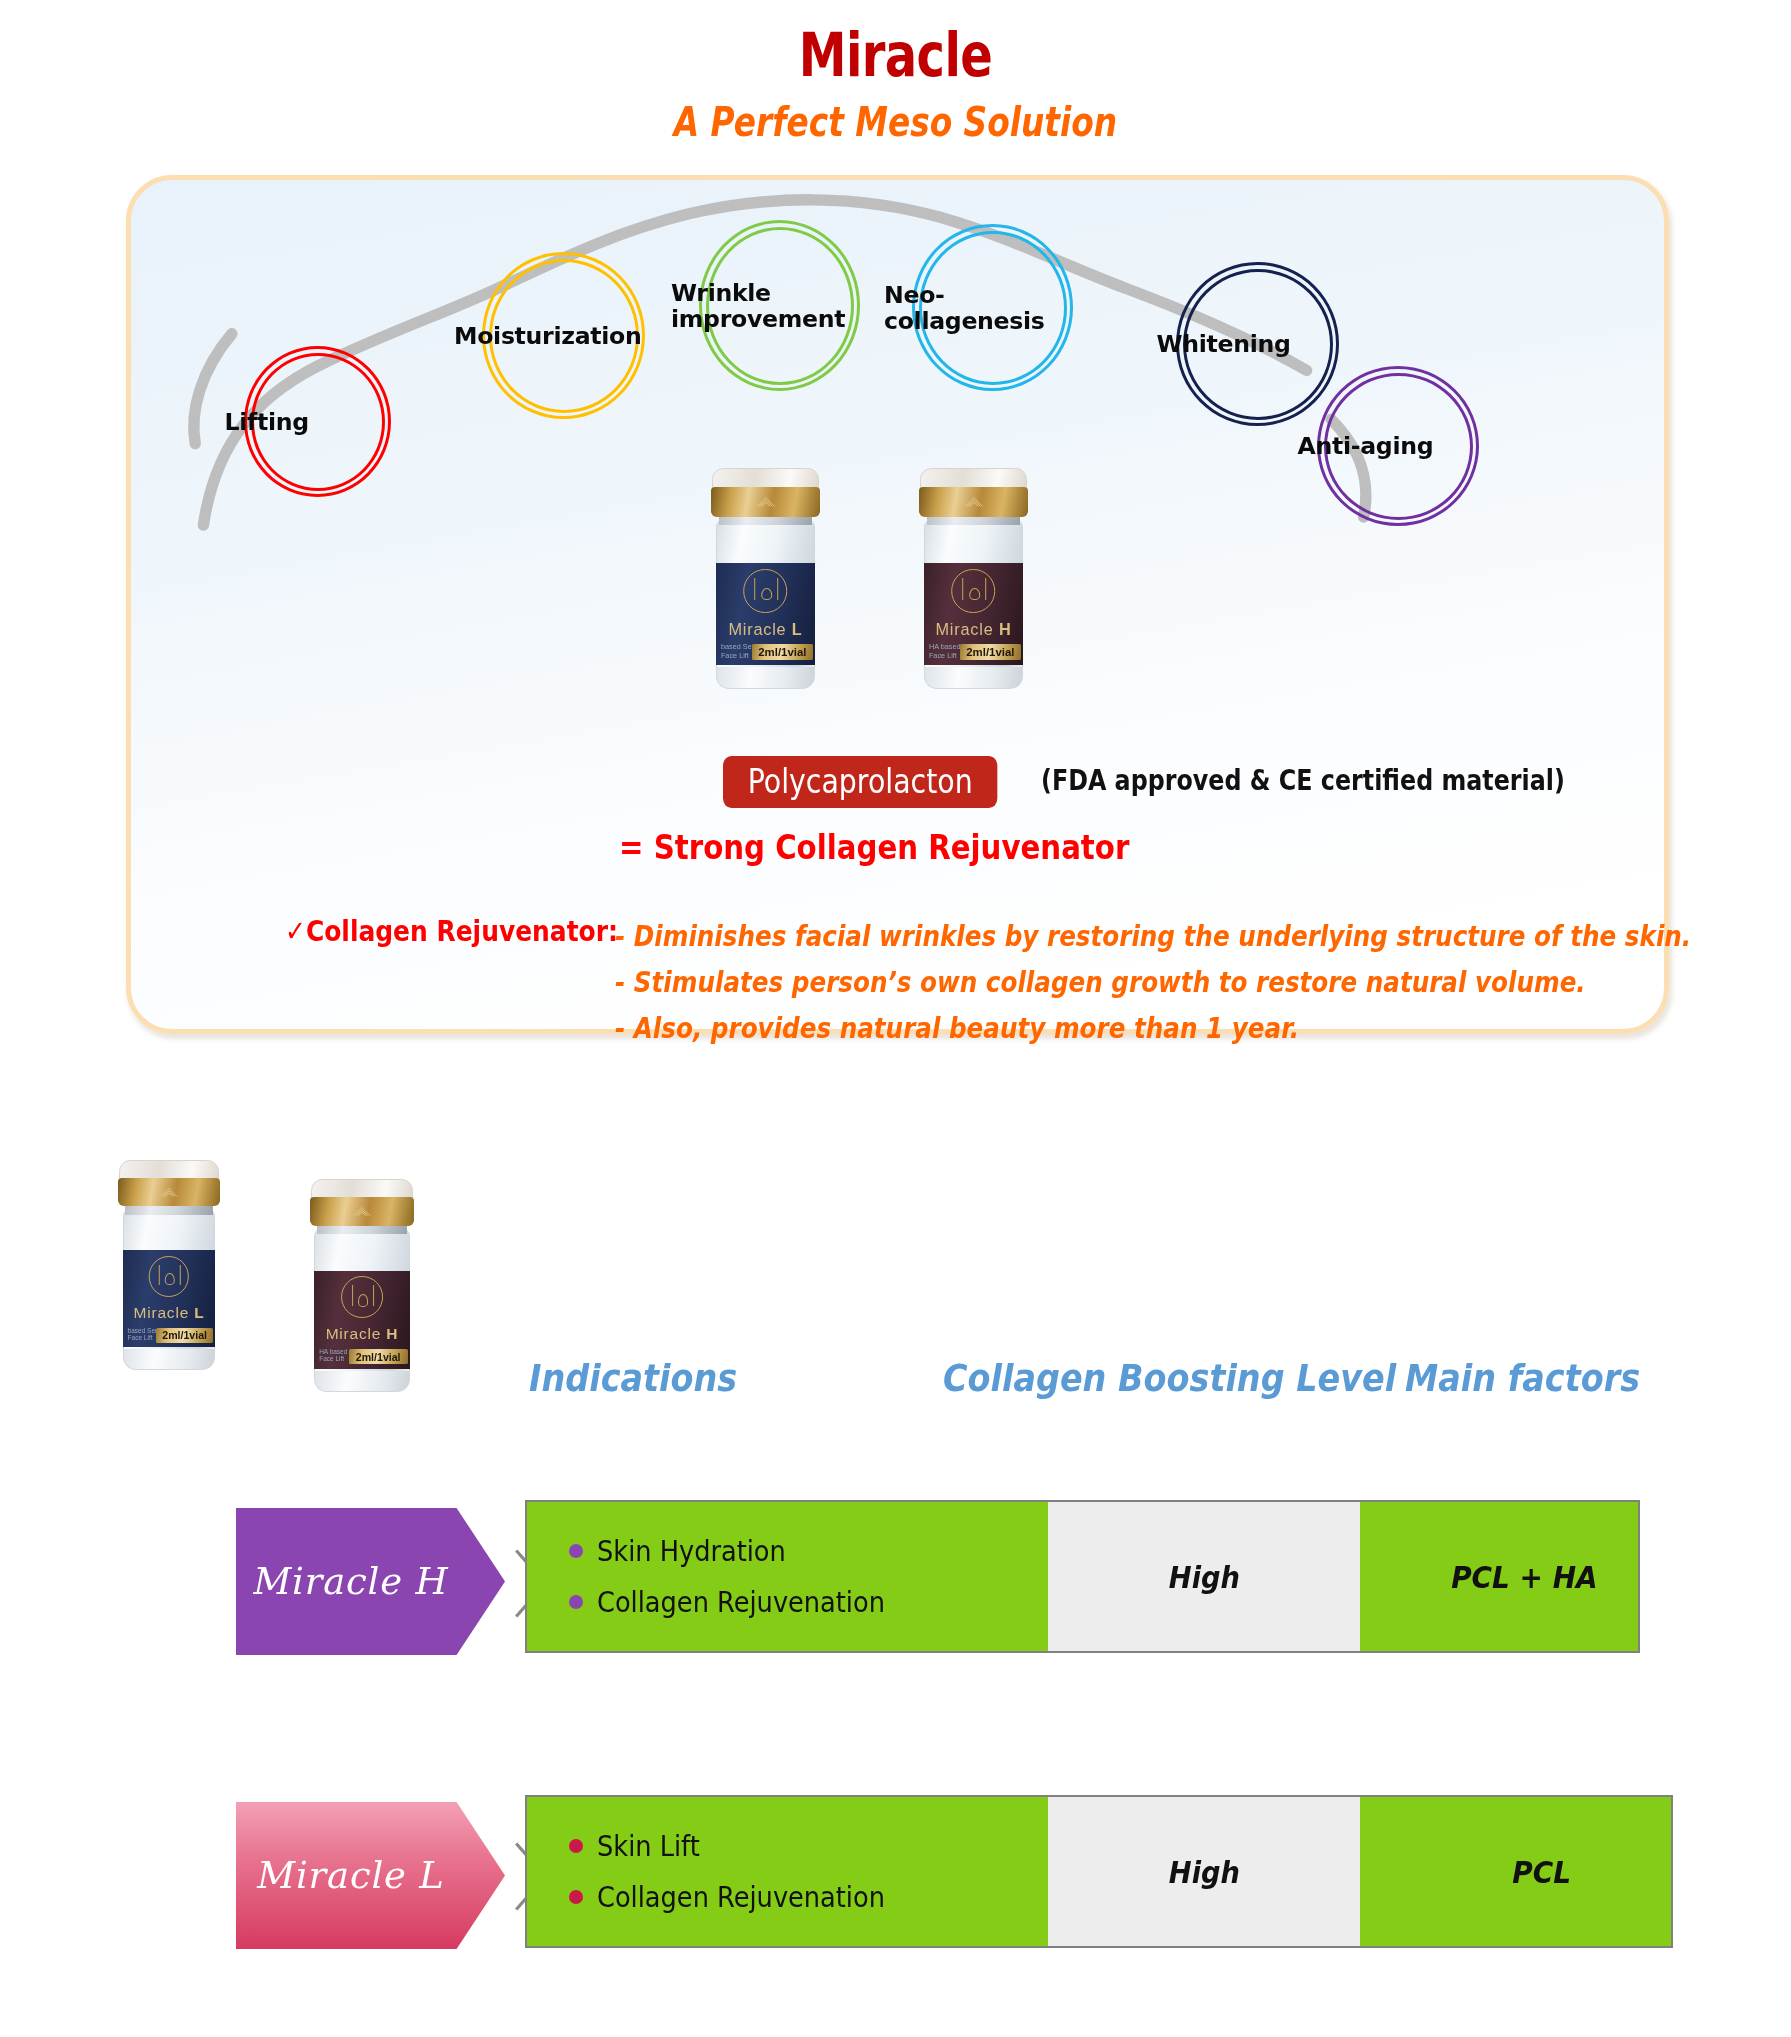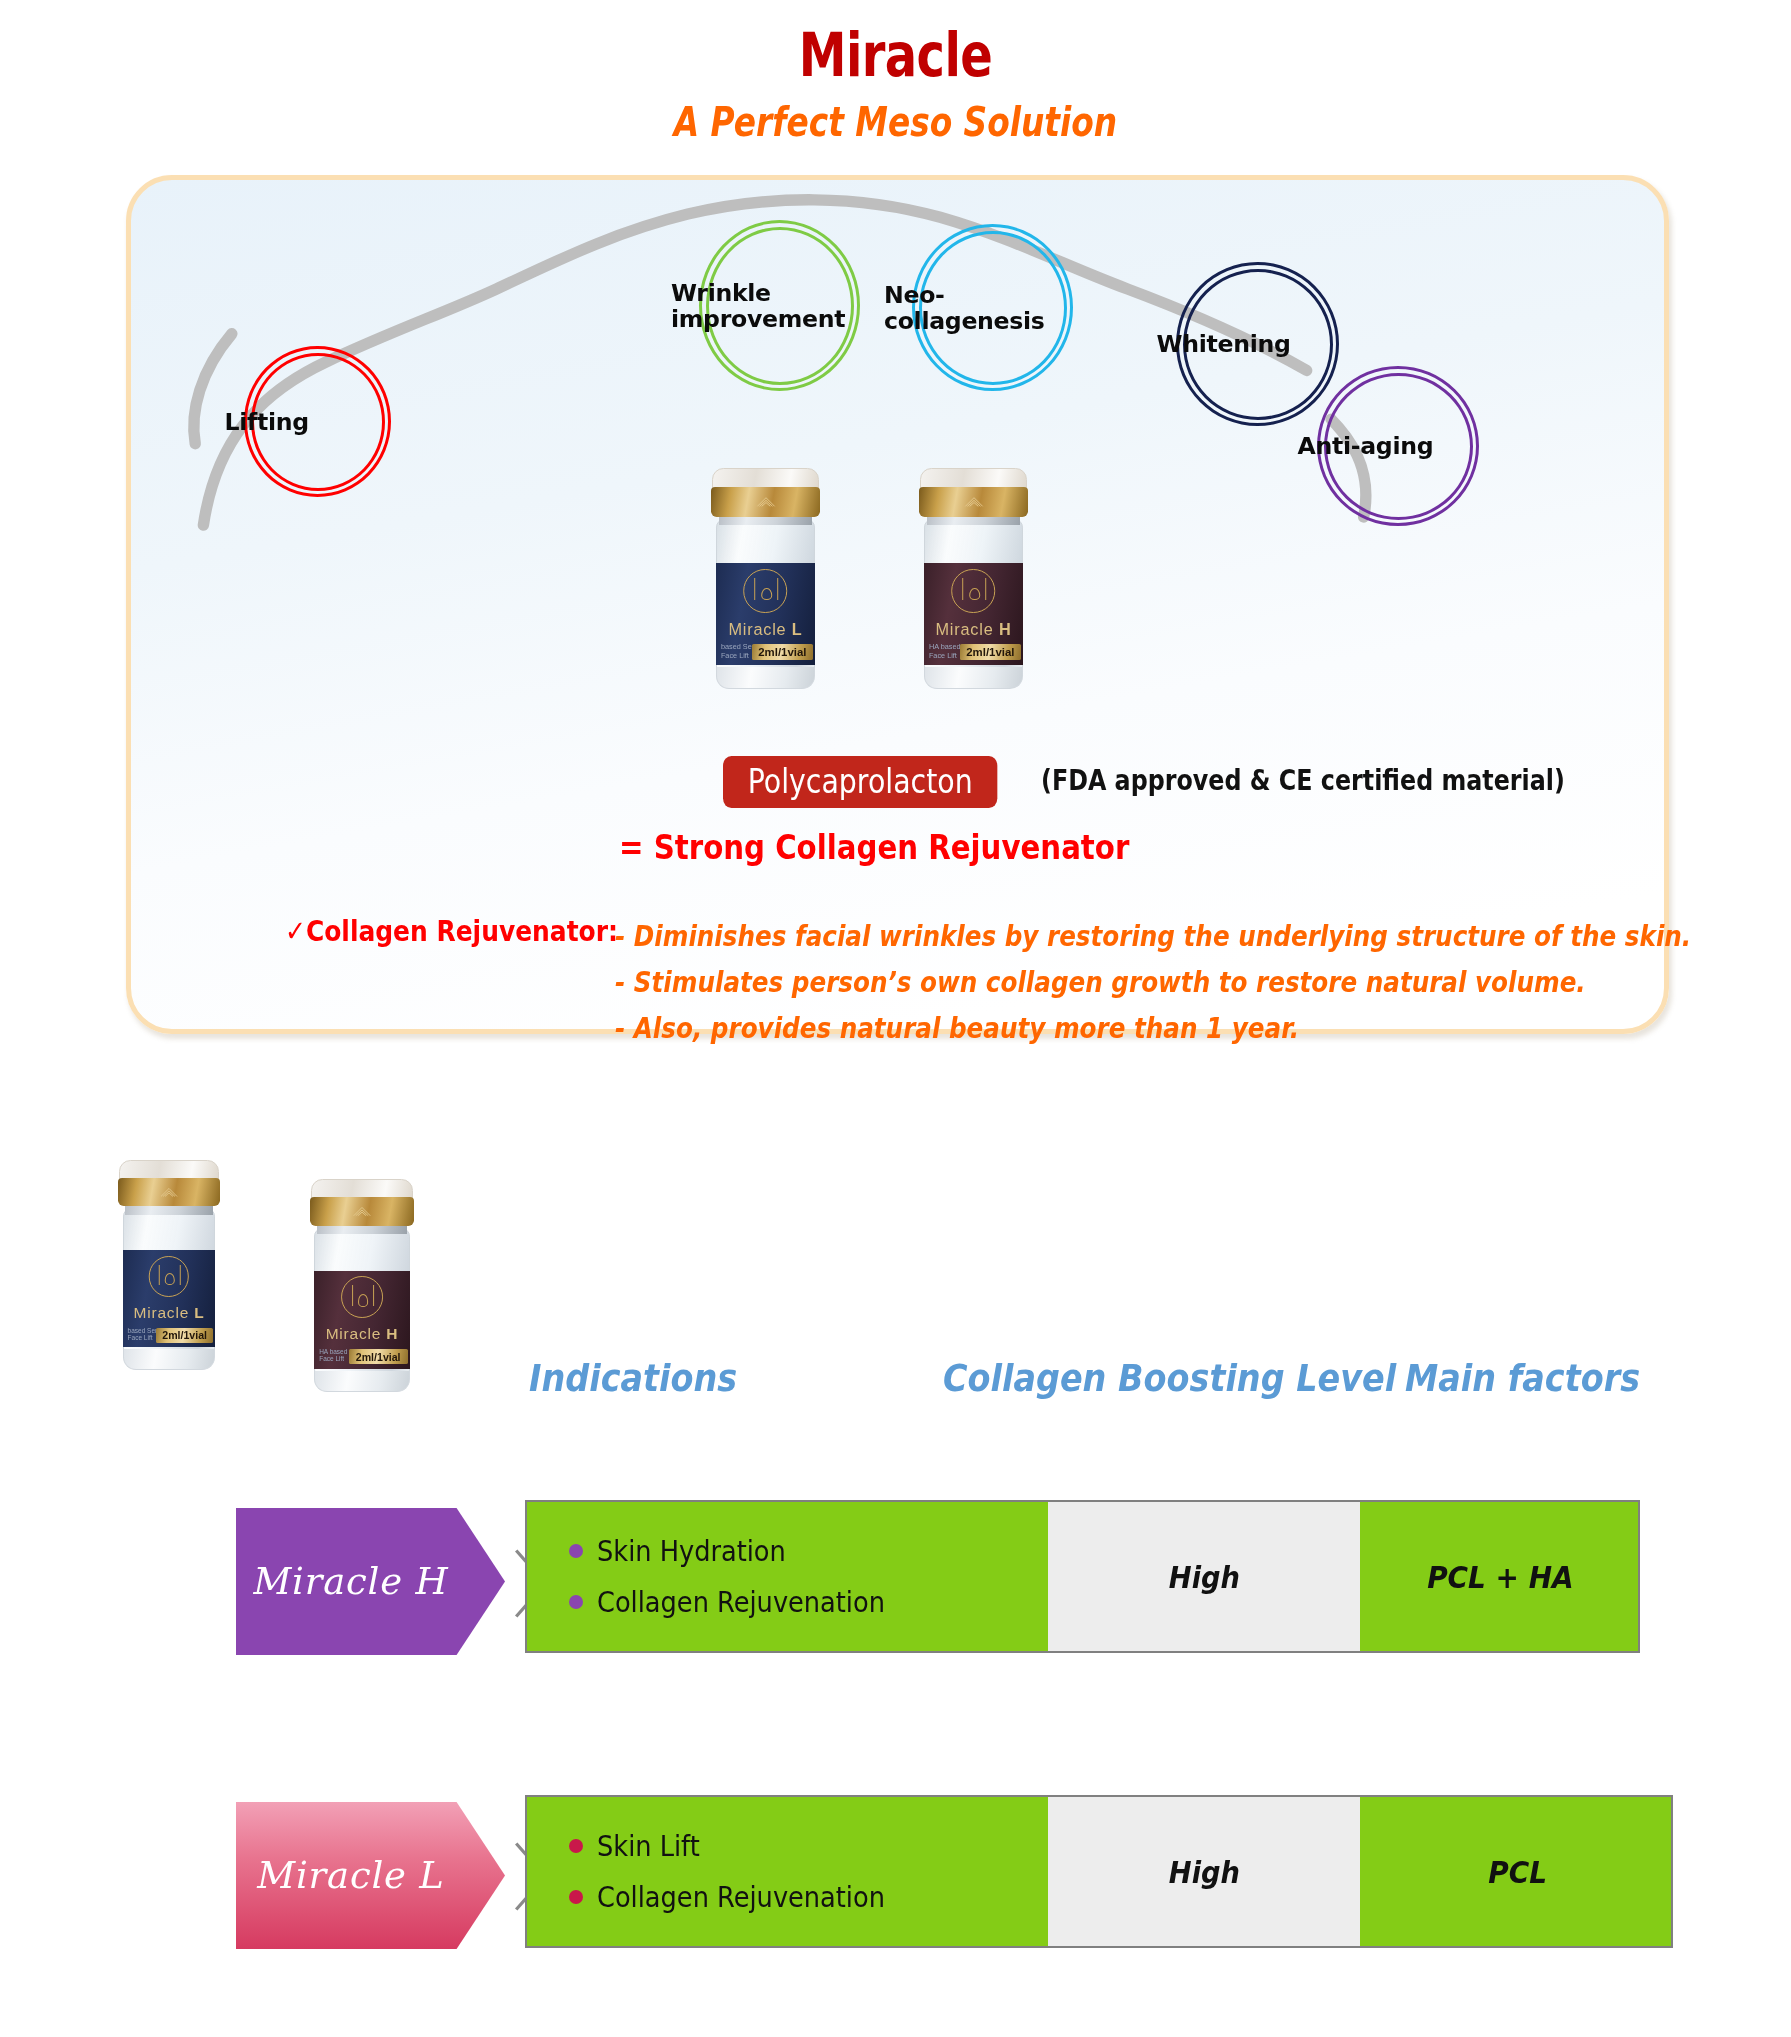--- a/index.html
+++ b/index.html
@@ -210,21 +210,21 @@
     position:absolute; top:0; height:100%;
     background:#EDEDED;
     display:flex; align-items:center; justify-content:center;
   }
   .row-box .cell-level span {
     font-family:"DejaVu Sans", sans-serif; font-weight:bold; font-style:italic;
     font-size:31px; color:#111; transform: scaleX(0.88);
   }
   .row-box .cell-factors {
     position:absolute; top:0; height:100%;
-    display:flex; align-items:center; justify-content:center;
+    display:flex; align-items:center; justify-content:center;margin-left:24px;
   }
   .row-box .cell-factors span {
     font-family:"DejaVu Sans", sans-serif; font-weight:bold; font-style:italic;
     font-size:31px; color:#111; transform: scaleX(0.90);
   }
   .bullets {
     position:absolute; left:42px; top:50%; transform:translateY(-50%);
   }
   .bullets .bl {
     display:flex; align-items:center; margin:18px 0;
@@ -280,20 +280,25 @@
 
     <path d="M 1480 300 C 1520 340, 1528 380, 1520 420" fill="none" stroke="#BEBEBE" stroke-width="14" stroke-linecap="round"></path>
   </svg>
 
   <div class="bubble" style="left:244px; top:346px; width:147px; height:151px;">
     <div class="ring-outer" style="border-color:#FF0000;"></div>
     <div class="ring-inner" style="border-color:#FF0000;"></div>
     <div class="bub-label">Lifting</div>
   </div>
 
+  <div class="bubble wide" style="left:482px; top:252px; width:163px; height:167px;">
+    <div class="ring-outer" style="border-color:#FFC000;"></div>
+    <div class="ring-inner" style="border-color:#FFC000;"></div>
+    <div class="bub-label">Moisturization</div>
+  </div>
 
   <div class="bubble wide" style="left:699px; top:220px; width:161px; height:171px;">
     <div class="ring-outer" style="border-color:#7FCB45;"></div>
     <div class="ring-inner" style="border-color:#7FCB45;"></div>
     <div class="bub-label">Wrinkle improvement</div>
   </div>
 
   <div class="bubble wide" style="left:912px; top:224px; width:161px; height:167px;">
     <div class="ring-outer" style="border-color:#22B6EA;"></div>
     <div class="ring-inner" style="border-color:#22B6EA;"></div>

